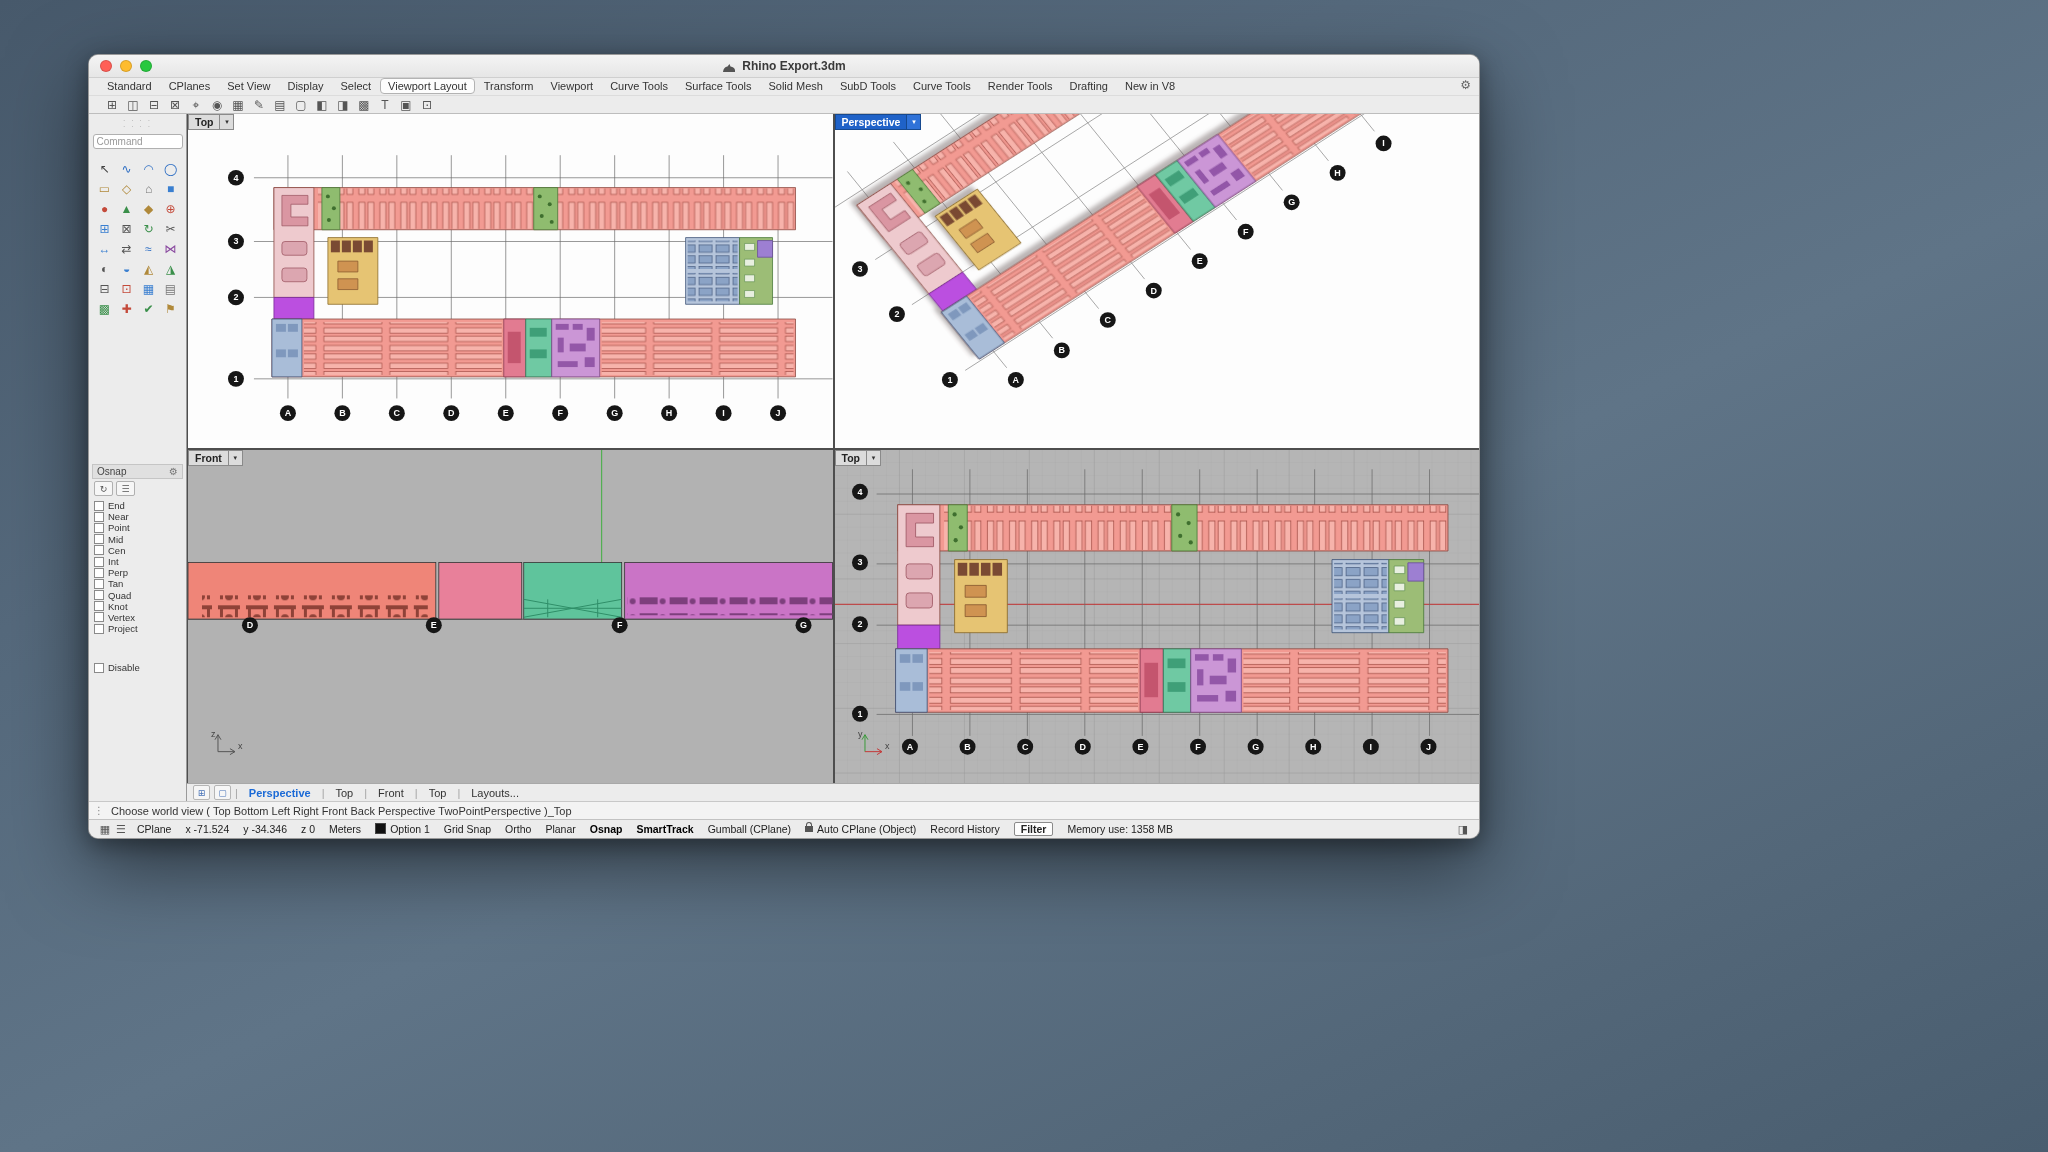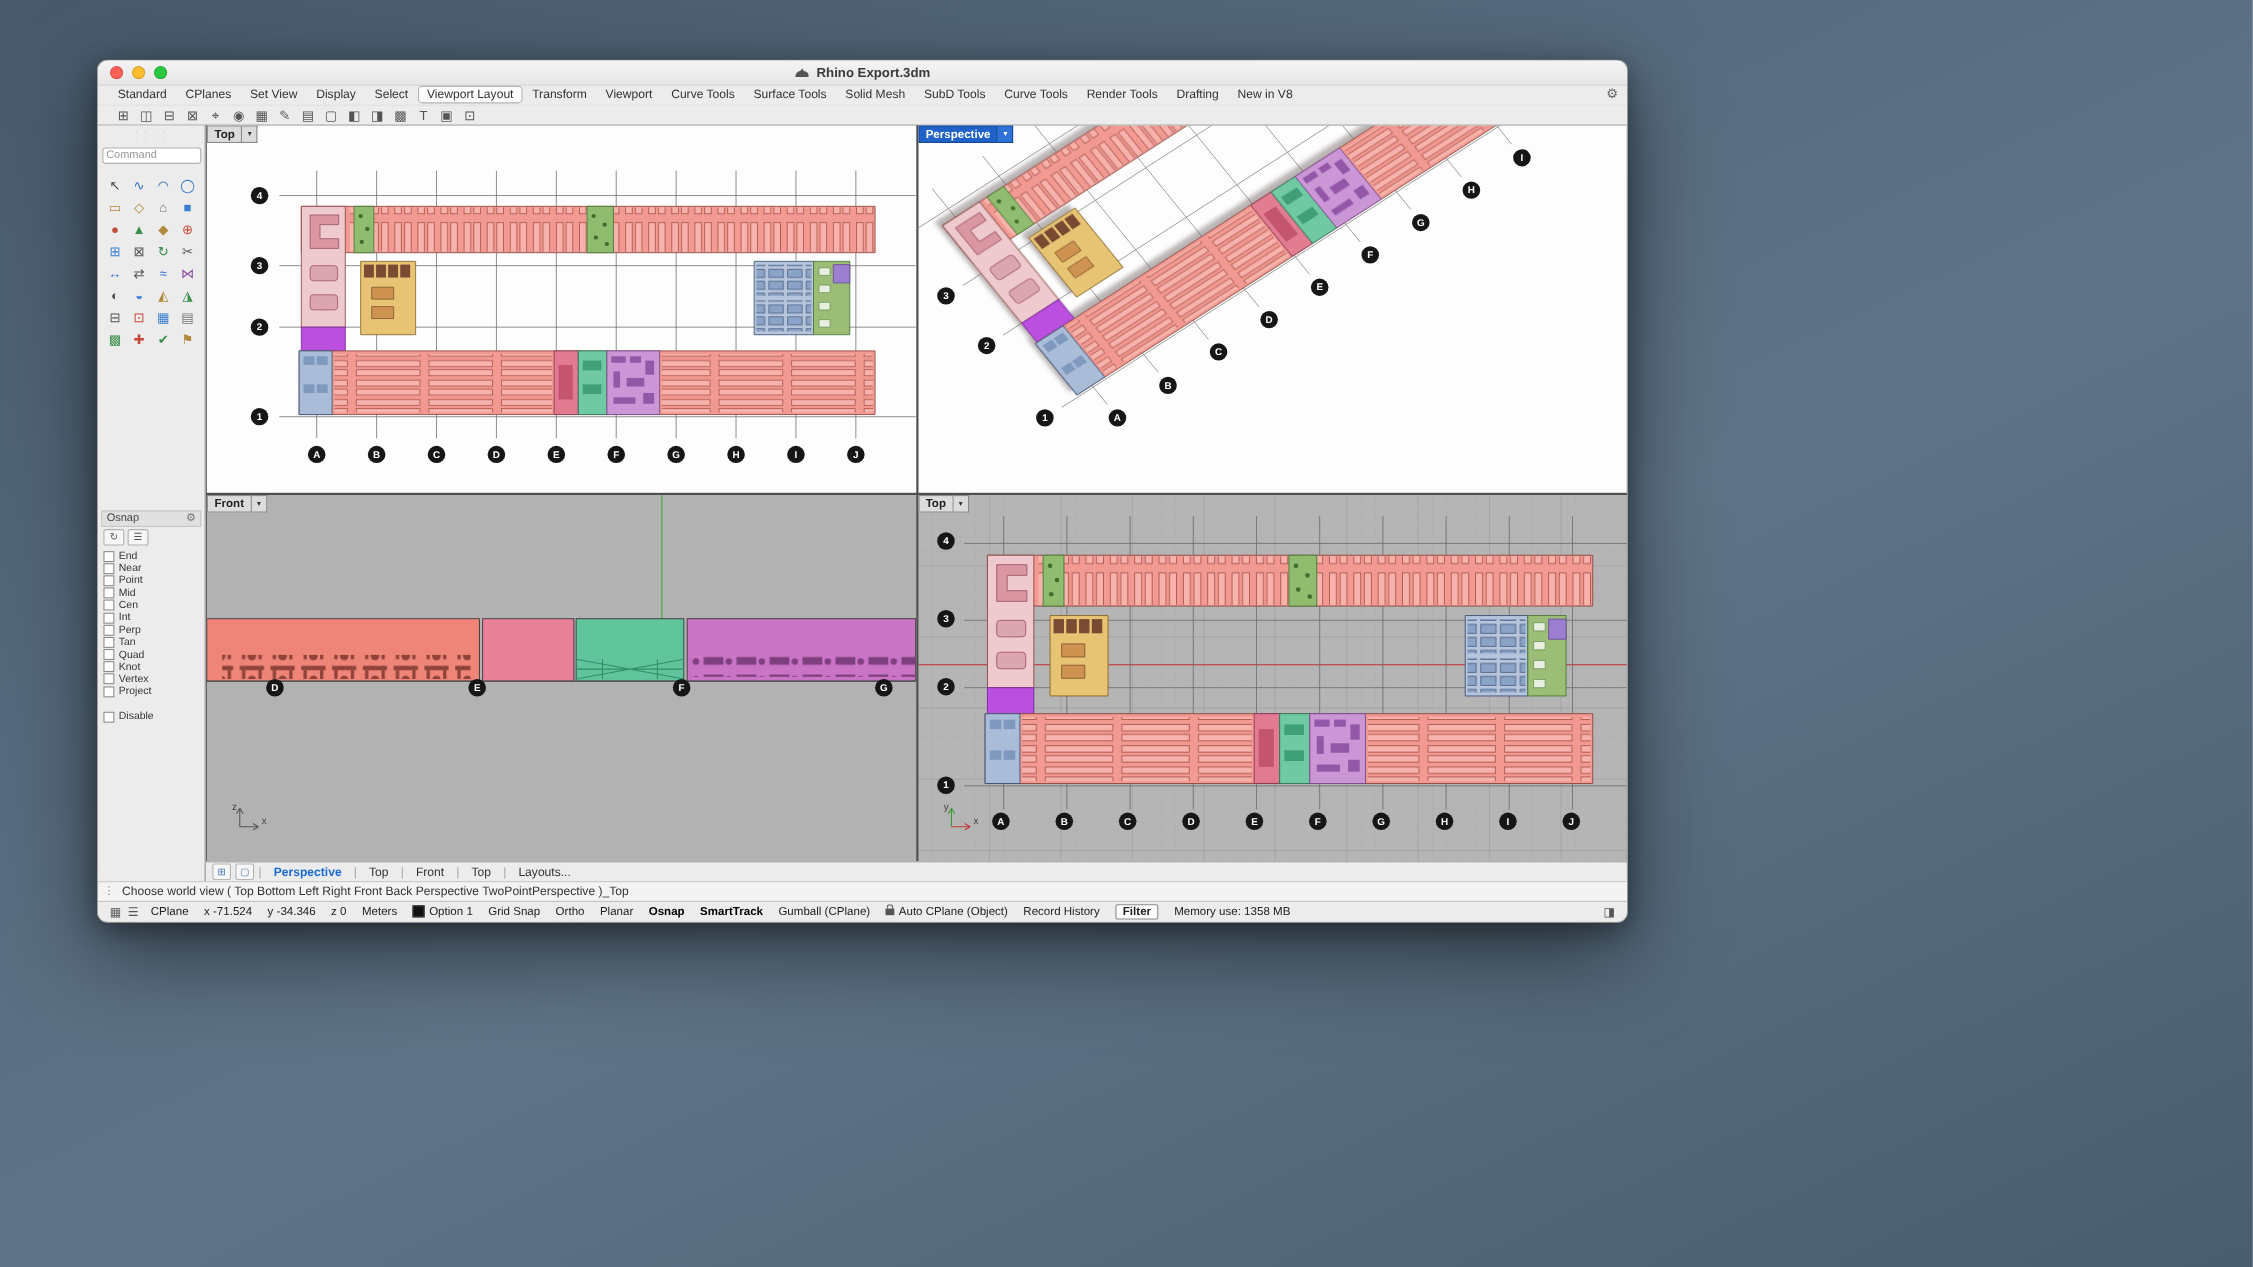--- a/index.html
+++ b/index.html
@@ -15,21 +15,21 @@
     border:1px solid rgba(0,0,0,.35);
     box-shadow:0 28px 80px rgba(0,0,0,.5),0 6px 22px rgba(0,0,0,.35);
     display:flex;flex-direction:column;
   }
   
   .titlebar{height:22px;flex:0 0 22px;background:linear-gradient(#f4f4f4,#e6e6e6);
     border-bottom:1px solid #cfcfcf;position:relative;display:flex;align-items:center;justify-content:center}
   .traffic{position:absolute;left:11px;top:5px;display:flex;gap:8px}
   .tl{width:12px;height:12px;border-radius:50%;display:inline-block;border:1px solid rgba(0,0,0,.15);box-sizing:border-box}
   .tl.red{background:#ff5f57}.tl.yellow{background:#febc2e}.tl.green{background:#28c840}
-  .title{font-size:12px;font-weight:bold;color:#3a3a3a;display:flex;align-items:center;gap:6px}
+  .title{font-size:12px;font-weight:bold;color:#3a3a3a;display:flex;align-items:flex-end;gap:6px}
   
   .menubar{height:17px;flex:0 0 17px;display:flex;align-items:flex-start;padding:0 10px;gap:1px;
     font-size:11px;color:#333;background:#ececec;position:relative}
   .menu-item{padding:1px 7px;white-space:nowrap;border:1px solid transparent;border-radius:4px;cursor:default}
   .menu-item.active{background:#fdfdfd;border-color:#b3b3b3}
   .menubar .gear{position:absolute;right:8px;color:#666;font-size:12px}
   
   .toolbar{height:17px;flex:0 0 17px;border-top:1px solid #dcdcdc;border-bottom:1px solid #bdbdbd;
     background:#ececec;display:flex;align-items:center;padding:0 14px;gap:3px}
   .tb-icon{width:18px;height:15px;display:flex;align-items:center;justify-content:center;
@@ -47,21 +47,21 @@
     font-size:12px;border-radius:3px;cursor:default}
   
   .osnap{position:absolute;top:350px;left:3px;width:91px;font-size:9.5px;color:#333}
   .osnap-head{display:flex;justify-content:space-between;align-items:center;background:#e0e0e0;
     border:1px solid #c5c5c5;padding:1px 4px;font-size:10px;color:#444}
   .osnap-gear{color:#777;font-size:10px}
   .osnap-tools{display:flex;gap:3px;padding:2px 2px 4px 2px}
   .osnap-tbtn{width:17px;height:13px;border:1px solid #b0b0b0;background:#f6f6f6;border-radius:2px;
     display:flex;align-items:center;justify-content:center;font-size:9px;color:#555}
   .osnap-row{display:flex;align-items:center;gap:4px;height:11.2px;padding-left:2px}
-  .osnap-row.disable{margin-top:12px}
+  .osnap-row.disable{margin-top:28px}
   .cb{width:8px;height:8px;border:1px solid #8a8a8a;background:#fff;display:inline-block;flex:0 0 8px}
   
   .vparea{flex:1;display:flex;flex-direction:column;min-width:0}
   .vp-grid{flex:1;display:grid;grid-template-columns:1fr 1fr;grid-template-rows:1fr 1fr;
     gap:2px;background:#4e4e4e;border-left:1px solid #4e4e4e}
   .vp{position:relative;overflow:hidden}
   .vp.white{background:#fdfdfd}
   .vp.gray{background:#b2b2b2}
   .vpsvg{position:absolute;inset:0;width:100%;height:100%;display:block}
   .vp-label{position:absolute;left:0;top:0;display:flex;z-index:5}

